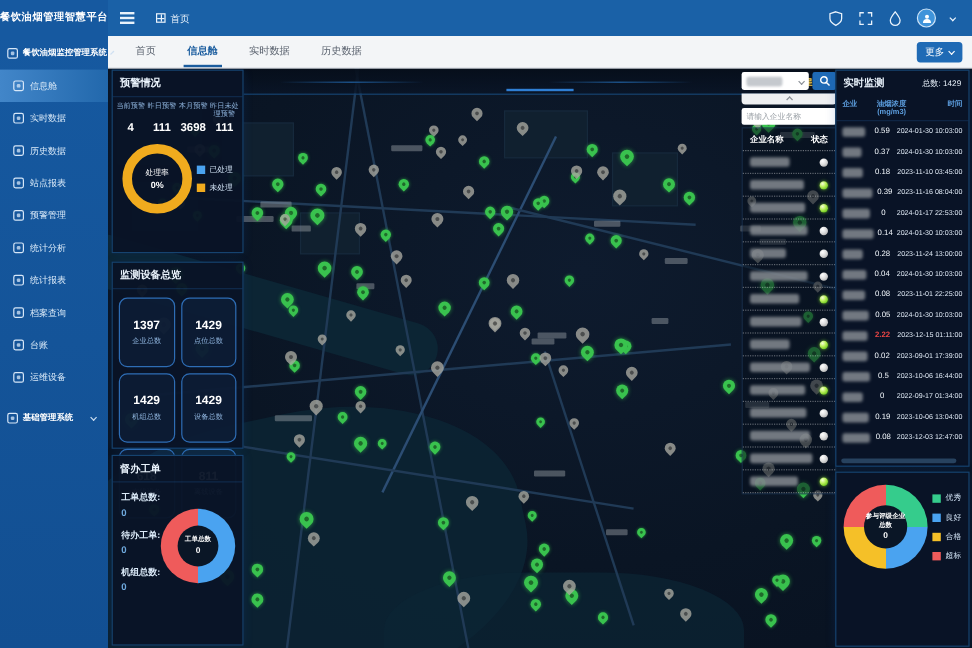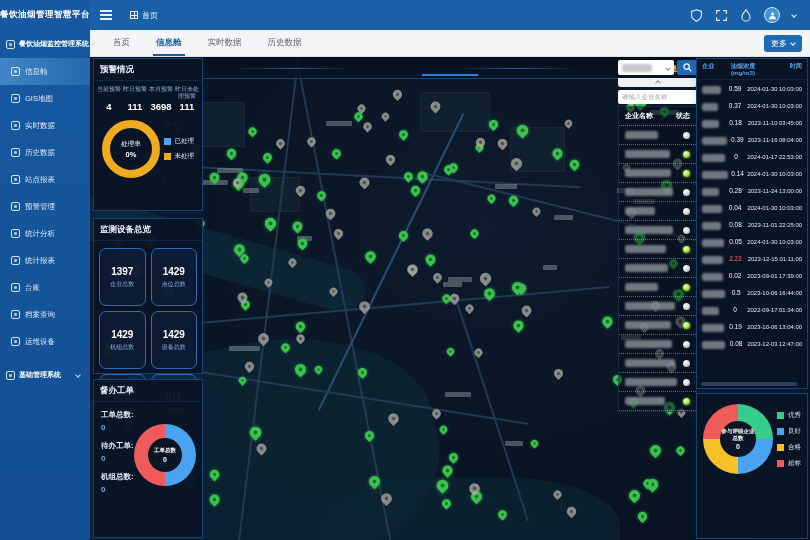--- a/index.html
+++ b/index.html
@@ -181,25 +181,20 @@
     </div>
     <div>
 
     <div class="sitem active">
           <span class="mi"></span>
           <span>信息舱</span>
 
         </div>
         <div class="sitem">
           <span class="mi"></span>
-          <span>GIS地图</span>
-
-        </div>
-        <div class="sitem">
-          <span class="mi"></span>
           <span>实时数据</span>
 
         </div>
         <div class="sitem">
           <span class="mi"></span>
           <span>历史数据</span>
 
         </div>
         <div class="sitem">
           <span class="mi"></span>
@@ -216,26 +211,26 @@
           <span>统计分析</span>
 
         </div>
         <div class="sitem">
           <span class="mi"></span>
           <span>统计报表</span>
 
         </div>
         <div class="sitem">
           <span class="mi"></span>
+          <span>档案查询</span>
+
+        </div>
+        <div class="sitem">
+          <span class="mi"></span>
           <span>台账</span>
-
-        </div>
-        <div class="sitem">
-          <span class="mi"></span>
-          <span>档案查询</span>
 
         </div>
         <div class="sitem">
           <span class="mi"></span>
           <span>运维设备</span>
 
         </div>
       </div>
     <div class="sys-foot" style="margin-top:6px;">
       <span class="mi"></span>
@@ -655,20 +650,24 @@
             </div>
             <div class="crowi">
               <span class="blur-block cname" style="width: 40px;"></span>
               <span class="dot online"></span>
             </div>
           </div>
       </div>
     </div>
 
     <div class="panel" id="p-rt">
+      <div class="rthead">
+        <div class="ptitle" style="border:none;">实时监测</div>
+        <div class="tot">总数: 1429</div>
+      </div>
       <div class="rtcols">
         <span class="rtc1">企业</span>
         <span class="rtc2">油烟浓度 (mg/m3)</span>
         <span class="rtc3">时间</span>
       </div>
       <div>
 
       <div class="rtrow">
             <span class="co"><span class="blur-block" style="width: 19px;"></span></span>
             <span class="vl">0.59</span>

